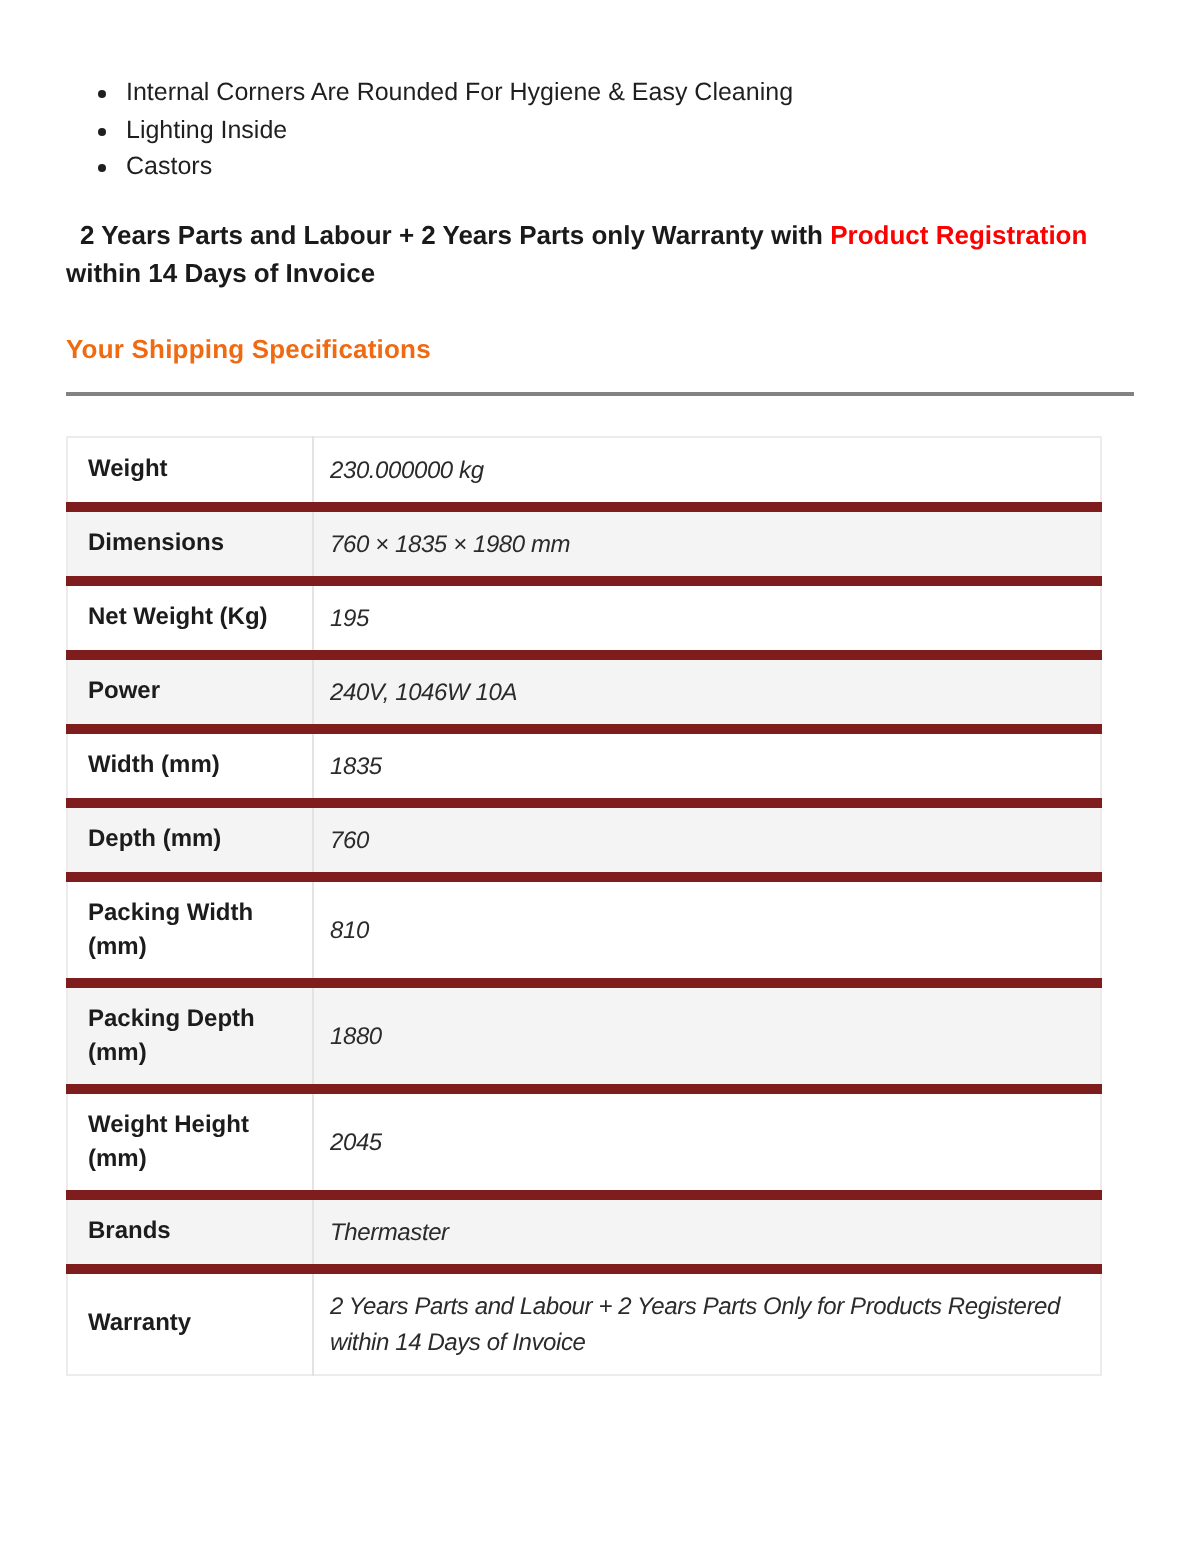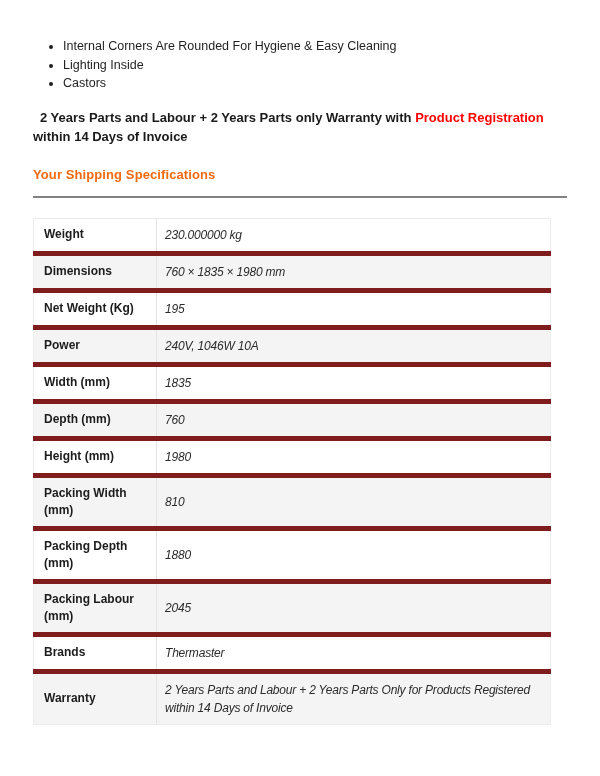--- a/index.html
+++ b/index.html
@@ -128,33 +128,29 @@
           </tr>
           <tr>
             <th>Width (mm)</th>
             <td>1835</td>
           </tr>
           <tr>
             <th>Depth (mm)</th>
             <td>760</td>
           </tr>
           <tr>
-            <th>Height (mm)</th>
-            <td>1980</td>
-          </tr>
-          <tr>
             <th>Packing Width (mm)</th>
             <td>810</td>
           </tr>
           <tr>
             <th>Packing Depth (mm)</th>
             <td>1880</td>
           </tr>
           <tr>
-            <th>Packing Labour (mm)</th>
+            <th>Weight Height (mm)</th>
             <td>2045</td>
           </tr>
           <tr>
             <th>Brands</th>
             <td>Thermaster</td>
           </tr>
           <tr>
             <th>Warranty</th>
             <td>2 Years Parts and Labour + 2 Years Parts Only for Products Registered within 14 Days of Invoice</td>
           </tr>

